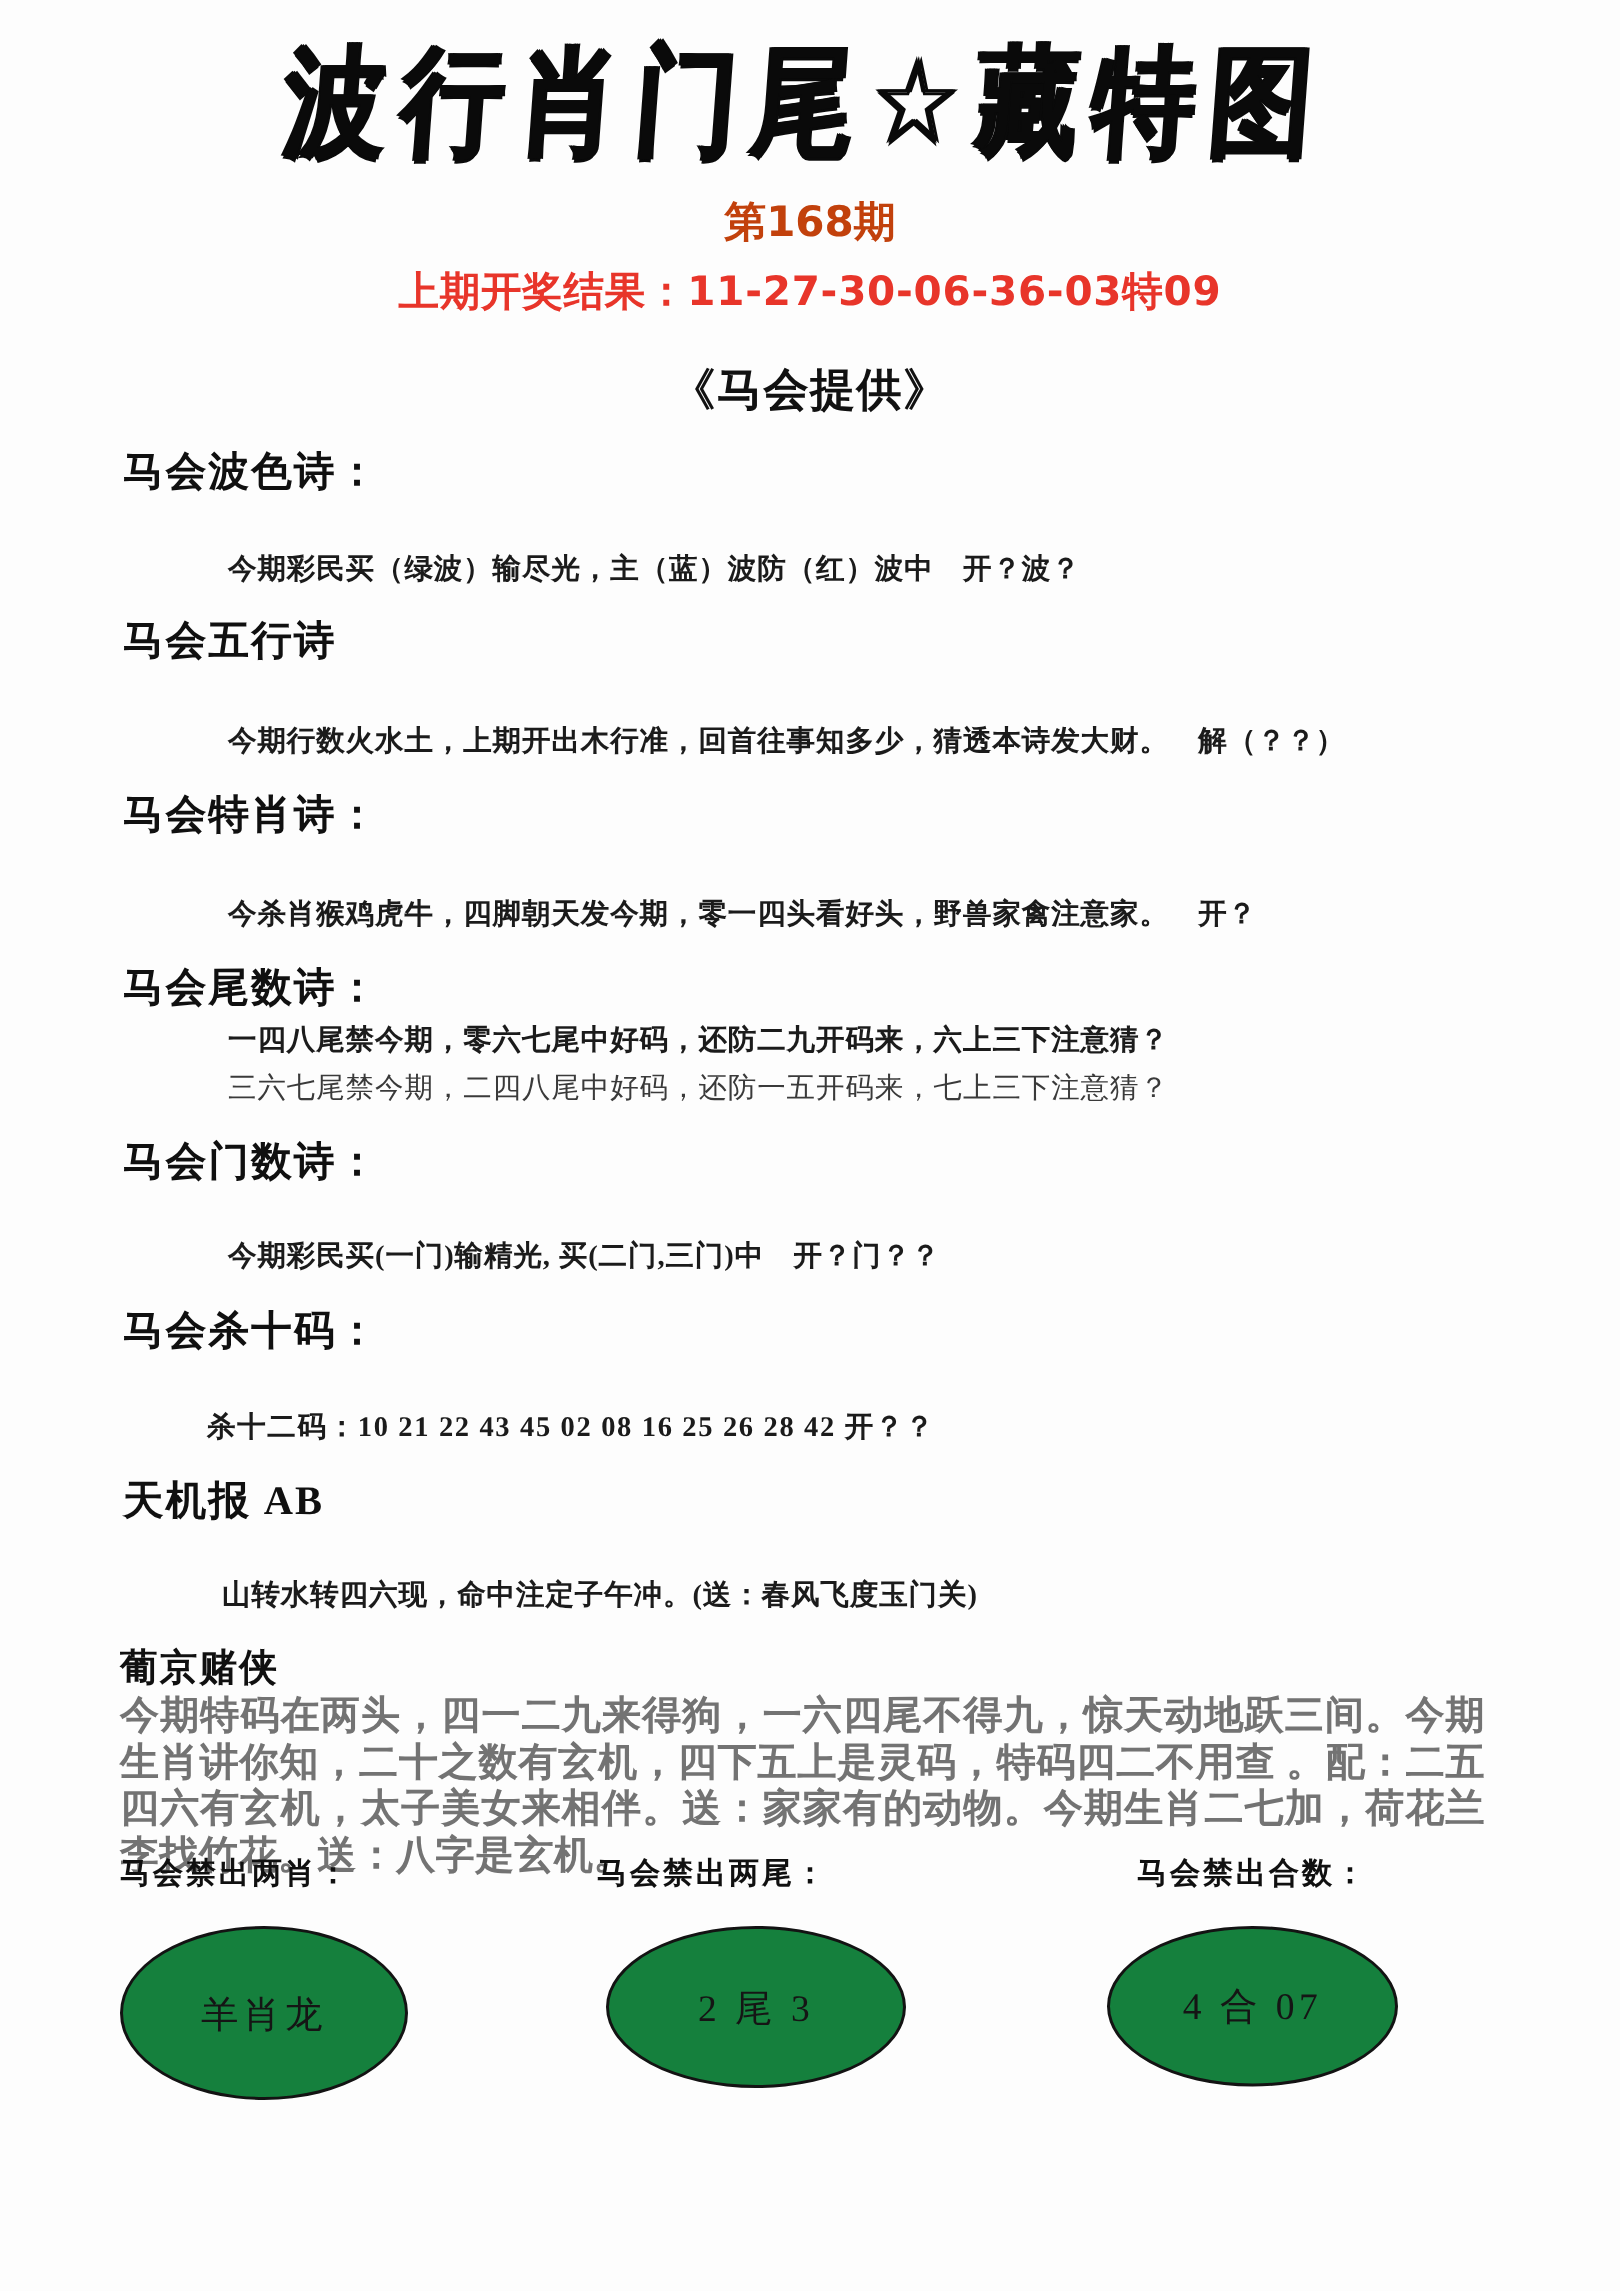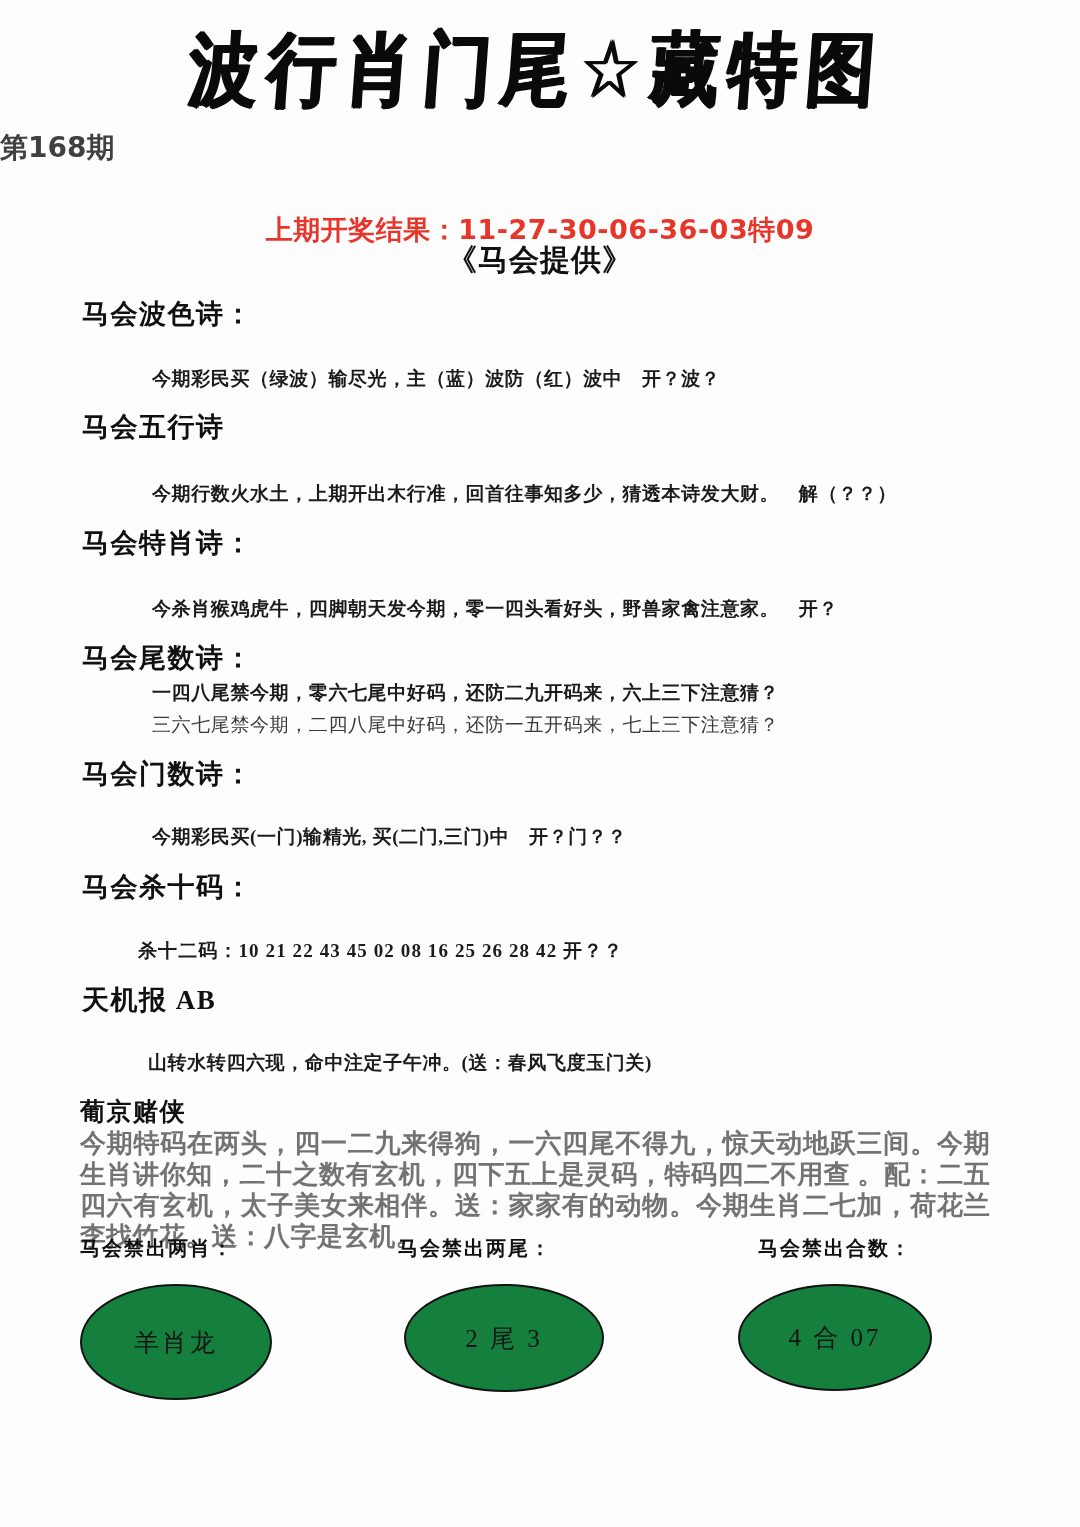--- a/index.html
+++ b/index.html
@@ -39,25 +39,25 @@
     color: #0a0a0a;
     transform: scaleY(1.18) skewX(-5deg);
     transform-origin: center top;
     text-shadow: 1.6px 0 0 #0a0a0a, -1.4px 0 0 #0a0a0a, 0 1.2px 0 #0a0a0a;
     white-space: nowrap;
   }
   .issue {
     position: absolute;
     left: 0; right: 0;
     top: 129px;
-    text-align: left;
+    text-align: center;
     font-family: "DejaVu Sans", "Liberation Sans", sans-serif;
     font-weight: bold;
     font-size: 28px;
-    color: #404040;
+    color: #c2410c;
     letter-spacing: 0px;
   }
   .lastresult {
     position: absolute;
     left: 0; right: 0;
     top: 176px;
     text-align: center;
     font-family: "DejaVu Sans", "Liberation Sans", sans-serif;
     font-weight: bold;
     font-size: 27px;
@@ -181,21 +181,21 @@
 <body>
 
 <div class="page">
 
   <div class="banner">
     <div class="banner-title">波行肖门尾☆藏特图</div>
   </div>
 
   <div class="issue">第168期</div>
 
-  <div class="lastresult" style="color: rgb(232, 53, 42); margin-top: 36px;">上期开奖结果：11-27-30-06-36-03特09</div>
+  <div class="lastresult" style="color: rgb(232, 53, 42);">上期开奖结果：11-27-30-06-36-03特09</div>
 
   <div class="provider">《马会提供》</div>
 
   <div class="sec-head" style="top:296px;">马会波色诗：</div>
   <div class="sec-body" style="top:366px;">今期彩民买（绿波）输尽光，主（蓝）波防（红）波中　开？波？</div>
 
   <div class="sec-head" style="top:409px;">马会五行诗</div>
   <div class="sec-body" style="top:481px;">今期行数火水土，上期开出木行准，回首往事知多少，猜透本诗发大财。　解（？？）</div>
 
   <div class="sec-head" style="top:525px;">马会特肖诗：</div>

